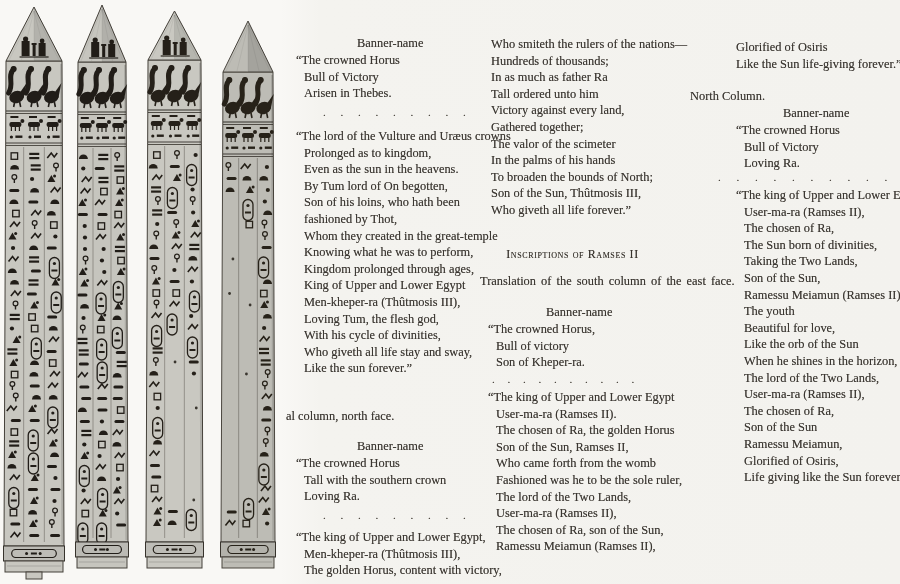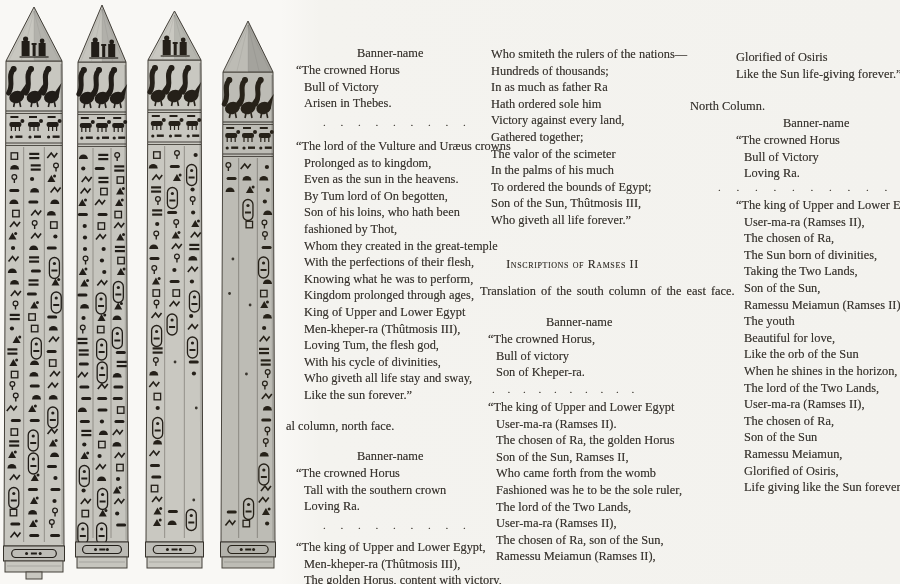--- a/index.html
+++ b/index.html
@@ -3,21 +3,21 @@
 <meta charset="utf-8">
 <style>
   html,body{margin:0;padding:0;background:#e9e8e4;}
   .page{
     position:relative;width:900px;height:584px;overflow:hidden;
     background:linear-gradient(90deg,#f9f8f5 0px,#f9f8f5 280px,#f4f3ef 320px,#f3f2ee 900px);
     font-family:"Liberation Serif","DejaVu Serif",serif;color:#3a3631;
   }
   .art{position:absolute;left:0;top:0;width:284px;height:584px;}
   .obelisk{position:absolute;overflow:visible;}
-  .text-column{position:absolute;top:10px;height:428px;}
+  .text-column{position:absolute;top:0;height:428px;}
   .block{position:absolute;white-space:nowrap;font-size:12.4px;line-height:16.6px;
          text-shadow:0 0 0.5px rgba(62,57,50,.55);}
   .line.ind{padding-left:8px;}
   .caption{font-size:12.4px;}
   .banner{font-size:12.4px;}
   .heading{font-variant:small-caps;font-size:12px;letter-spacing:.6px;text-align:center;color:#37332d;}
   .subcaption{text-align:center;word-spacing:2px;}
   .dots{font-size:11px;color:#4a453e;}
 </style>
 </head>
@@ -764,21 +764,20 @@
       </div>
       <div class="block dots" style="top: 104px; left: 38px; word-spacing: 12px;">. . . . . . . . .</div>
       <div class="block stanza" style="top: 128px; left: 11px;">
         <div class="line">“The lord of the Vulture and Uræus crowns</div>
         <div class="line ind">Prolonged as to kingdom,</div>
         <div class="line ind">Even as the sun in the heavens.</div>
         <div class="line ind">By Tum lord of On begotten,</div>
         <div class="line ind">Son of his loins, who hath been</div>
         <div class="line ind">fashioned by Thot,</div>
         <div class="line ind">Whom they created in the great-temple</div>
-        <div class="line ind">With the perfections of their flesh,</div>
         <div class="line ind">Knowing what he was to perform,</div>
         <div class="line ind">Kingdom prolonged through ages,</div>
         <div class="line ind">King of Upper and Lower Egypt</div>
         <div class="line ind">Men-kheper-ra (Thûtmosis III),</div>
         <div class="line ind">Loving Tum, the flesh god,</div>
         <div class="line ind">With his cycle of divinities,</div>
         <div class="line ind">Who giveth all life stay and sway,</div>
         <div class="line ind">Like the sun forever.”</div>
       </div>
       <div class="block caption" style="top: 408px; left: 1px;">al column, north face.</div>
@@ -793,26 +792,26 @@
         <div class="line">“The king of Upper and Lower Egypt,</div>
         <div class="line ind">Men-kheper-ra (Thûtmosis III),</div>
         <div class="line ind">The golden Horus, content with victory,</div>
       </div>
     </div>
     <div class="text-column" style="left: 480px; width: 212px;">
       <div class="block stanza" style="top: 36px; left: 11px;">
         <div class="line">Who smiteth the rulers of the nations—</div>
         <div class="line">Hundreds of thousands;</div>
         <div class="line">In as much as father Ra</div>
-        <div class="line">Hath ordered sole him</div>
+        <div class="line">Tall ordered unto him</div>
         <div class="line">Victory against every land,</div>
         <div class="line">Gathered together;</div>
         <div class="line">The valor of the scimeter</div>
-        <div class="line">In the palms of his much</div>
-        <div class="line">To ordered the bounds of Egypt;</div>
+        <div class="line">In the palms of his hands</div>
+        <div class="line">To broaden the bounds of North;</div>
         <div class="line">Son of the Sun, Thûtmosis III,</div>
         <div class="line">Who giveth all life forever.”</div>
       </div>
       <div class="block heading" style="top: 246px; left: 0px; width: 185px;">Inscriptions of Ramses II</div>
       <div class="block subcaption" style="top: 273px; left: 0px; width: 200px;">Translation of the south column of the east face.</div>
       <div class="block banner" style="top: 304px; left: 66px;">Banner-name</div>
       <div class="block stanza" style="top: 321px; left: 8px;">
         <div class="line">“The crowned Horus,</div>
         <div class="line ind">Bull of victory</div>
         <div class="line ind">Son of Kheper-ra.</div>

